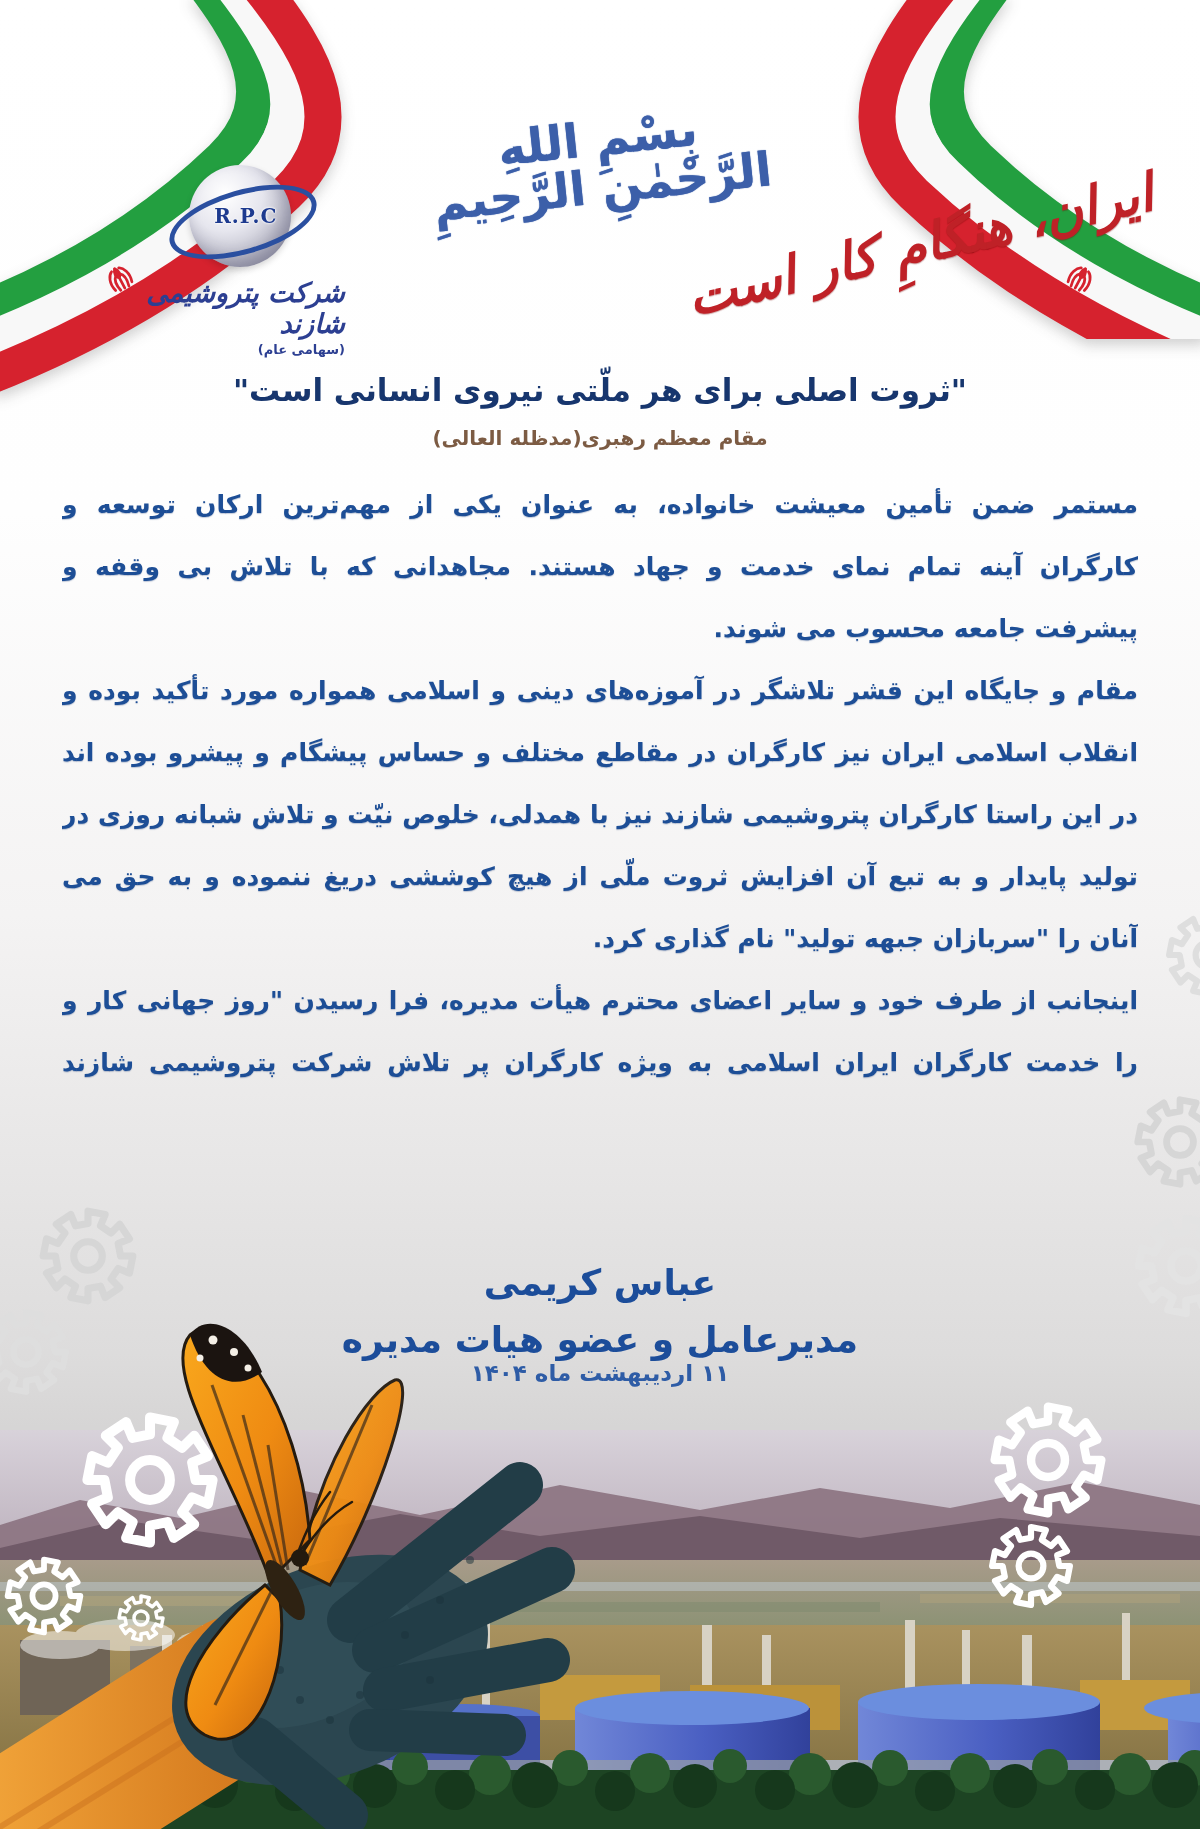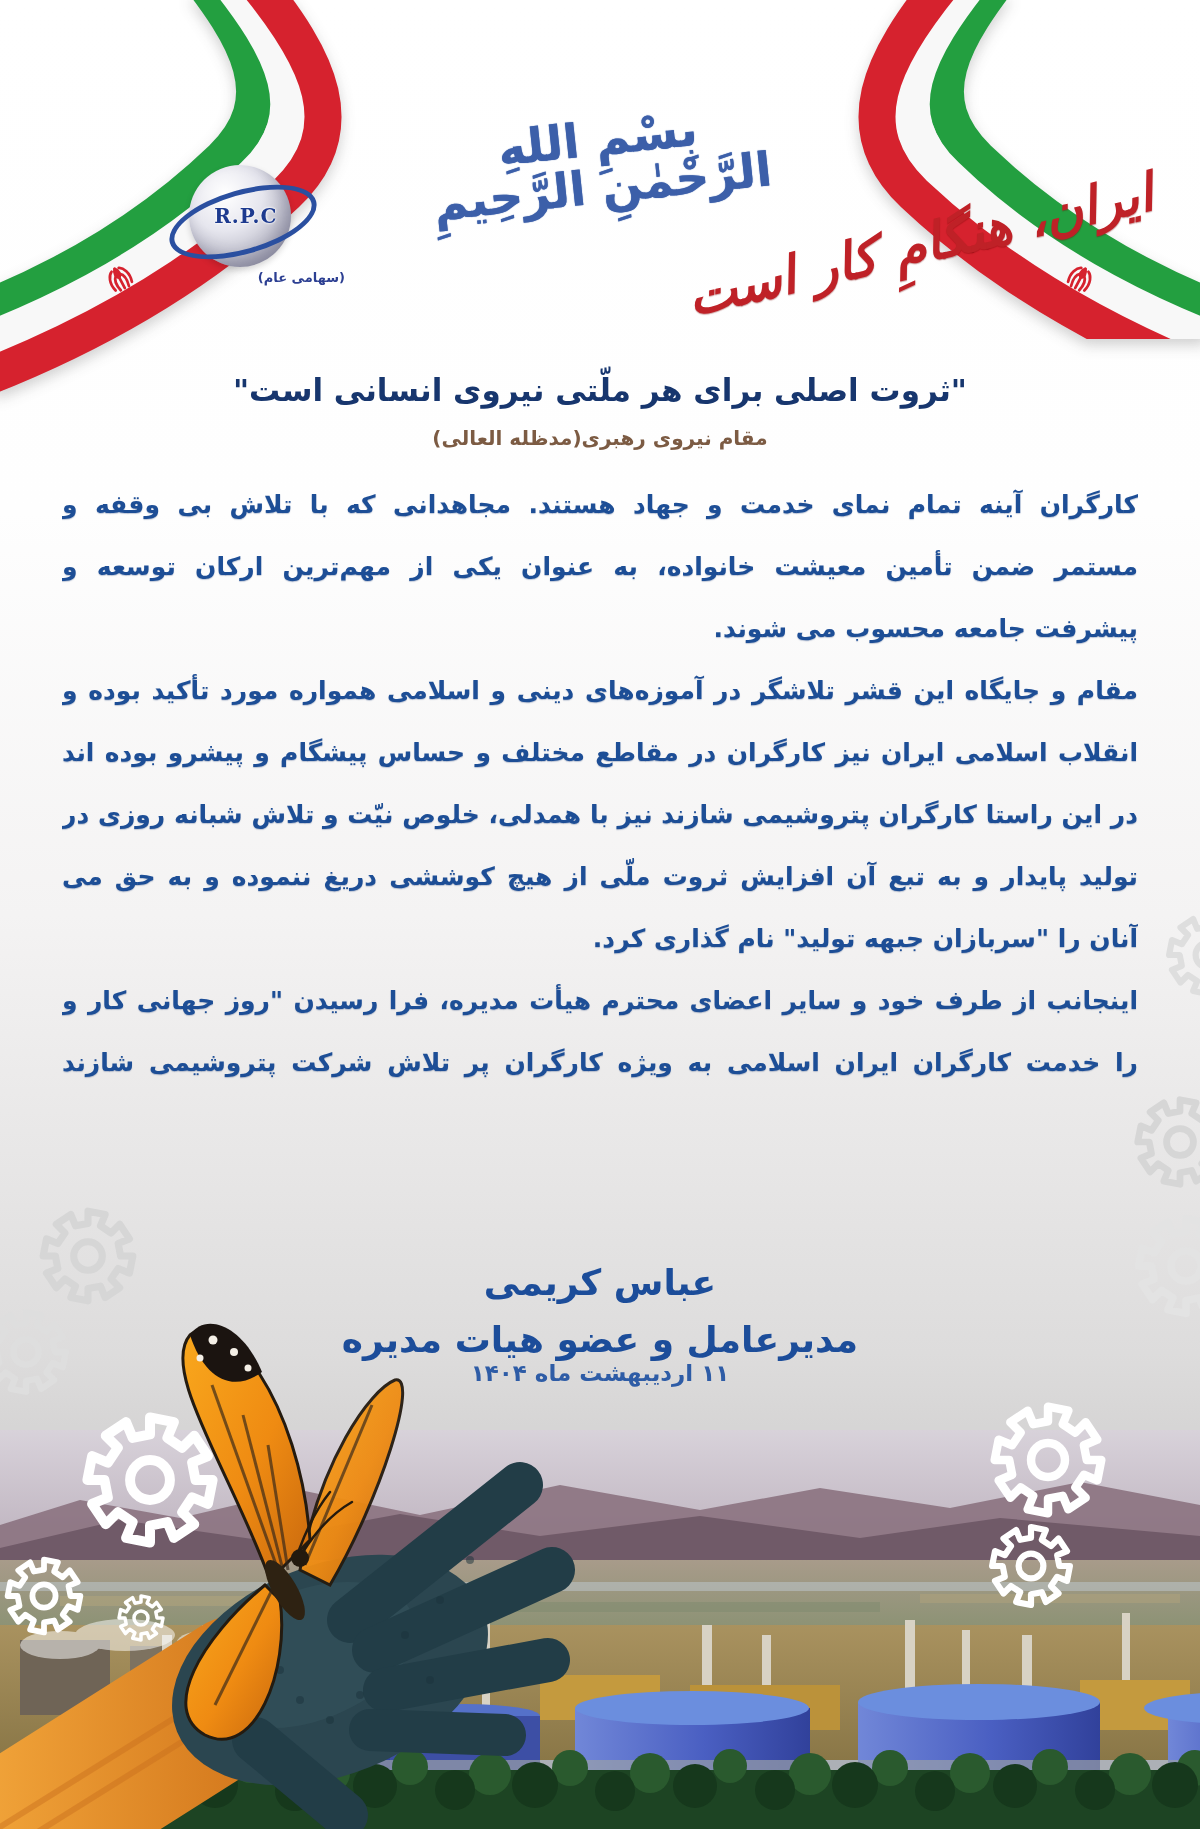--- a/index.html
+++ b/index.html
@@ -137,31 +137,32 @@
 
   <div class="bismillah">
     <span>بِسْمِ اللهِ الرَّحْمٰنِ الرَّحِيمِ</span>
   </div>
 
   <div class="logo">
     <div class="sphere">
       <div class="swoosh"></div>
       <div class="acronym">R.P.C</div>
     </div>
+    <div class="company-name">شرکت پتروشیمی شازند</div>
     <div class="company-type">(سهامی عام)</div>
   </div>
 
   <div class="slogan">ایران، هنگامِ کار است</div>
 
   <div class="quote">"ثروت اصلی برای هر ملّتی نیروی انسانی است"</div>
-  <div class="attribution">مقام نیروی رهبری(مدظله العالی)</div>
+  <div class="attribution">مقام معظم رهبری(مدظله العالی)</div>
 
   <div class="letter">
+    <div class="line">مستمر ضمن تأمین معیشت خانواده، به عنوان یکی از مهم‌ترین ارکان توسعه و</div>
     <div class="line">کارگران آینه تمام نمای خدمت و جهاد هستند. مجاهدانی که با تلاش بی وقفه و</div>
-    <div class="line">مستمر ضمن تأمین معیشت خانواده، به عنوان یکی از مهم‌ترین ارکان توسعه و</div>
     <div class="line short">پیشرفت جامعه محسوب می شوند.</div>
     <div class="line">مقام و جایگاه این قشر تلاشگر در آموزه‌های دینی و اسلامی همواره مورد تأکید بوده و در</div>
     <div class="line">انقلاب اسلامی ایران نیز کارگران در مقاطع مختلف و حساس پیشگام و پیشرو بوده اند و</div>
     <div class="line">در این راستا کارگران پتروشیمی شازند نیز با همدلی، خلوص نیّت و تلاش شبانه روزی در راه</div>
     <div class="line">تولید پایدار و به تبع آن افزایش ثروت ملّی از هیچ کوششی دریغ ننموده و به حق می توان</div>
     <div class="line short">آنان را "سربازان جبهه تولید" نام گذاری کرد.</div>
     <div class="line">اینجانب از طرف خود و سایر اعضای محترم هیأت مدیره، فرا رسیدن "روز جهانی کار و کارگر"</div>
     <div class="line">را خدمت کارگران ایران اسلامی به ویژه کارگران پر تلاش شرکت پتروشیمی شازند تبریک</div>
   </div>
 

